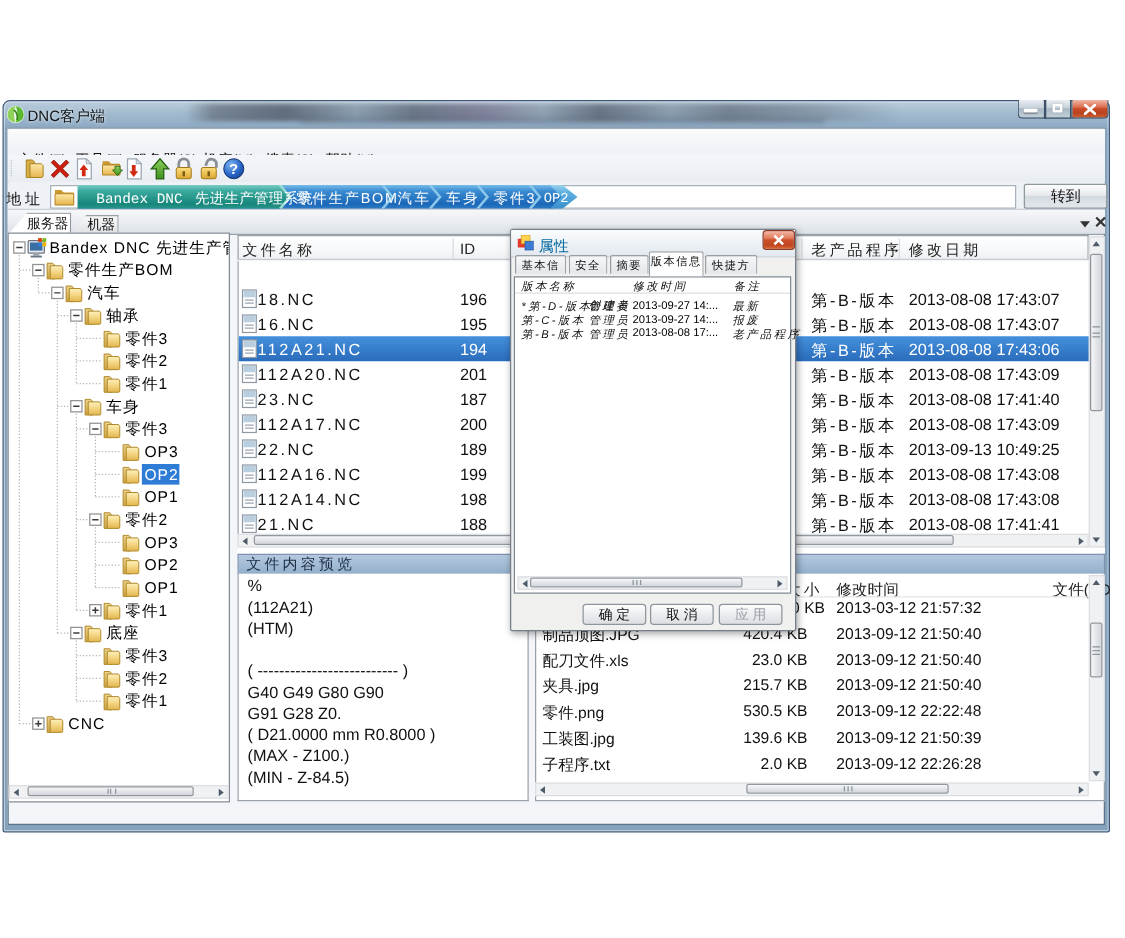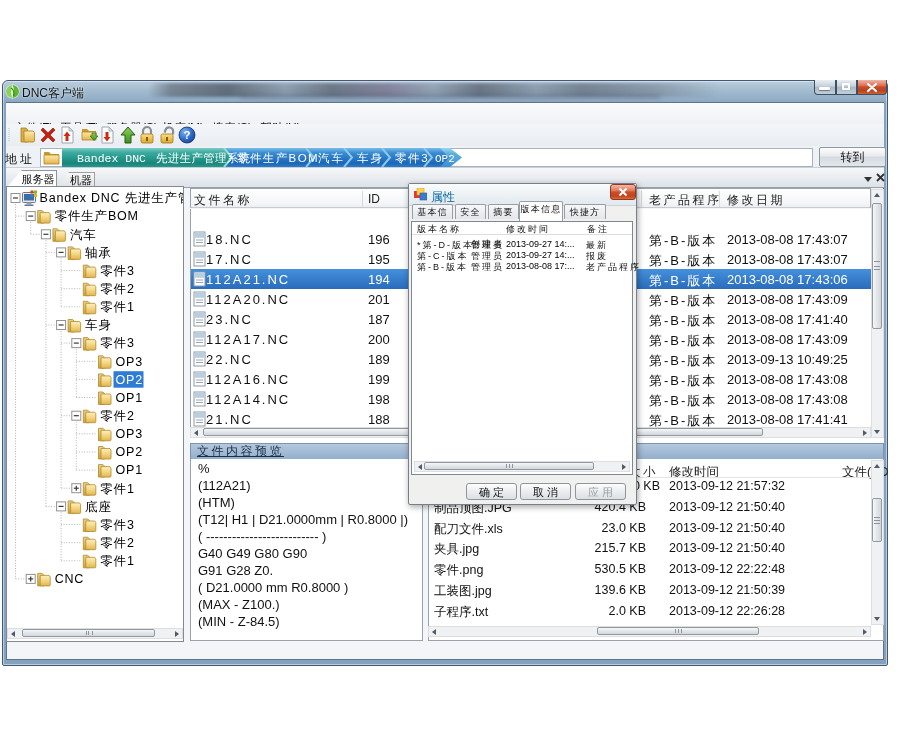--- a/index.html
+++ b/index.html
@@ -70,21 +70,21 @@
 .hcol { position:absolute; top:3px; }
 #listbody { position:absolute; left:190px; top:209px; width:681px; height:219px; background:#fff;
   border-left:1px solid #9aa2ab; }
 .lrow { position:absolute; left:0; width:681px; height:20px; font-size:13px; color:#111; }
 .lrow.sel { background:linear-gradient(180deg,#4490dc,#2a6cbb); color:#fff; }
 .cell { position:absolute; top:3px; white-space:nowrap; }
 
 
 .bluehdr { position:absolute; height:17px;
   background:linear-gradient(180deg,#b4c8de,#93afcc);
-  border:1px solid #7e94ac; font-size:12px; color:#1c2f45; line-height:15px;text-decoration:underline; }
+  border:1px solid #7e94ac; font-size:12px; color:#1c2f45; line-height:15px; }
 
 
 #preview { position:absolute; left:190px; top:459px; width:233px; height:182px;
   background:#fff; border:1px solid #9aa2ab; border-top:none; font-size:13px; color:#111; }
 .pline { position:absolute; left:7px; white-space:nowrap; }
 
 
 #attach { position:absolute; left:428px; top:459px; width:456px; height:182px;
   background:#fff; border:1px solid #9aa2ab; border-top:none; }
 .arow { position:absolute; font-size:12.5px; color:#111; white-space:nowrap; }
@@ -93,21 +93,21 @@
 #statusbar { position:absolute; left:6px; top:643px; width:878px; height:17px;
   background:linear-gradient(180deg,#f4f3f1,#eceae7); border-top:1px solid #d4d2cf;
   font-size:12px; color:#222; }
 
 
 .dtab { position:absolute; top:204px; height:15px; background:linear-gradient(180deg,#f6f7f8,#e4e6e9);
   border:1px solid #989ea5; border-bottom:none; border-radius:2px 2px 0 0;
   font-size:9px; color:#111; text-align:center; line-height:15px; letter-spacing:1.2px; }
 .dtab.active { top:201px; height:20px; background:#fdfdfd; z-index:3; }
 .dtxt { font-size:9px; }
-.lsd { letter-spacing:2px; color:#111; white-space:nowrap; }
+.lsd { letter-spacing:2px; color:#111; white-space:nowrap;font-style:italic; }
 .dbtn { position:absolute; top:483px; width:51px; height:17px;
   background:linear-gradient(180deg,#fdfdfd,#ebedf0 50%,#dcdfe3);
   border:1px solid #8e959c; border-radius:3px; font-size:11px; color:#111;
   text-align:center; line-height:16px; }
 
 
 #dlg { position:absolute; left:408px; top:183px; width:229px; height:322px;
   background:#f0f0ef; border:1px solid #77808a; border-radius:2px;
   box-shadow:1px 2px 6px rgba(0,0,0,.35); }
 </style>
@@ -474,21 +474,21 @@
 <span class="cell ls2" style="left:458px">第-B-版本</span>
 <span class="cell" style="left:536px">2013-08-08 17:43:07</span>
 </div>
 <div class="lrow" style="top:40px">
 <svg style="position:absolute;left:2px;top:2px" width="13" height="16" viewBox="0 0 13 16">
           <rect x="1" y="1" width="11" height="14" fill="#fff" stroke="#8e99a4" stroke-width="1"></rect>
           <rect x="1.8" y="1.8" width="9.4" height="5" fill="#b9cfe0"></rect>
           <line x1="3" y1="9" x2="10" y2="9" stroke="#9aa6b0" stroke-width="1"></line>
           <line x1="3" y1="11.5" x2="10" y2="11.5" stroke="#9aa6b0" stroke-width="1"></line>
         </svg>
-<span class="cell ls2" style="left:15px">17.NC</span>
+<span class="cell ls2" style="left:15px">16.NC</span>
 <span class="cell" style="left:177px">195</span>
 <span class="cell ls2" style="left:458px">第-B-版本</span>
 <span class="cell" style="left:536px">2013-08-08 17:43:07</span>
 </div>
 <div class="lrow sel" style="top:60px">
 <svg style="position:absolute;left:2px;top:2px" width="13" height="16" viewBox="0 0 13 16">
           <rect x="1" y="1" width="11" height="14" fill="#fff" stroke="#8e99a4" stroke-width="1"></rect>
           <rect x="1.8" y="1.8" width="9.4" height="5" fill="#b9cfe0"></rect>
           <line x1="3" y1="9" x2="10" y2="9" stroke="#9aa6b0" stroke-width="1"></line>
           <line x1="3" y1="11.5" x2="10" y2="11.5" stroke="#9aa6b0" stroke-width="1"></line>
@@ -583,36 +583,35 @@
 <span class="cell" style="left:536px">2013-08-08 17:41:41</span>
 </div>
 </div>
   <div class="abs" style="left:190px;top:438px;width:694px;height:5px;background:#fff"></div>
   <div class="bluehdr" style="left:190px;top:443px;width:233px;padding-left:6px;letter-spacing:2.5px">文件内容预览</div>
   <div class="bluehdr" style="left:428px;top:443px;width:456px;padding-left:6px">关联文件</div>
   <div id="preview">
 <div class="pline" style="top:2px">%</div>
 <div class="pline" style="top:19px">(112A21)</div>
 <div class="pline" style="top:36px">(HTM)</div>
-<div class="pline" style="top:53px">(T12| H1 | D21.0000mm | R0.8000 |)</div>
 <div class="pline" style="top:70px">( -------------------------- )</div>
 <div class="pline" style="top:87px">G40 G49 G80 G90</div>
 <div class="pline" style="top:104px">G91 G28 Z0.</div>
 <div class="pline" style="top:121px">( D21.0000 mm R0.8000 )</div>
 <div class="pline" style="top:138px">(MAX - Z100.)</div>
 <div class="pline" style="top:155px">(MIN - Z-84.5)</div>
 </div>
   <div id="attach">
 <div class="arow" style="left:199px;top:5px;color:#222;letter-spacing:2.5px">大小</div>
 <div class="arow" style="left:240px;top:5px;color:#222">修改时间</div>
 <div class="arow" style="left:413px;top:5px;color:#222">文件(&amp;D</div>
 <div style="position:absolute;left:0;top:18px;width:443px;height:1px;background:#e2e5e8"></div>
 <div class="arow" style="left:5px;top:20px">程序单.doc</div>
 <div class="arow" style="right:223px;top:20px;text-align:right">56.0 KB</div>
-<div class="arow" style="left:240px;top:20px">2013-09-12 21:57:32</div>
+<div class="arow" style="left:240px;top:20px">2013-03-12 21:57:32</div>
 <div class="arow" style="left:5px;top:41px">制品顶图.JPG</div>
 <div class="arow" style="right:237px;top:41px;text-align:center">420.4 KB</div>
 <div class="arow" style="left:240px;top:41px">2013-09-12 21:50:40</div>
 <div class="arow" style="left:5px;top:62px">配刀文件.xls</div>
 <div class="arow" style="right:237px;top:62px;text-align:right">23.0 KB</div>
 <div class="arow" style="left:240px;top:62px">2013-09-12 21:50:40</div>
 <div class="arow" style="left:5px;top:82px">夹具.jpg</div>
 <div class="arow" style="right:237px;top:82px;text-align:right">215.7 KB</div>
 <div class="arow" style="left:240px;top:82px">2013-09-12 21:50:40</div>
 <div class="arow" style="left:5px;top:103px">零件.png</div>

